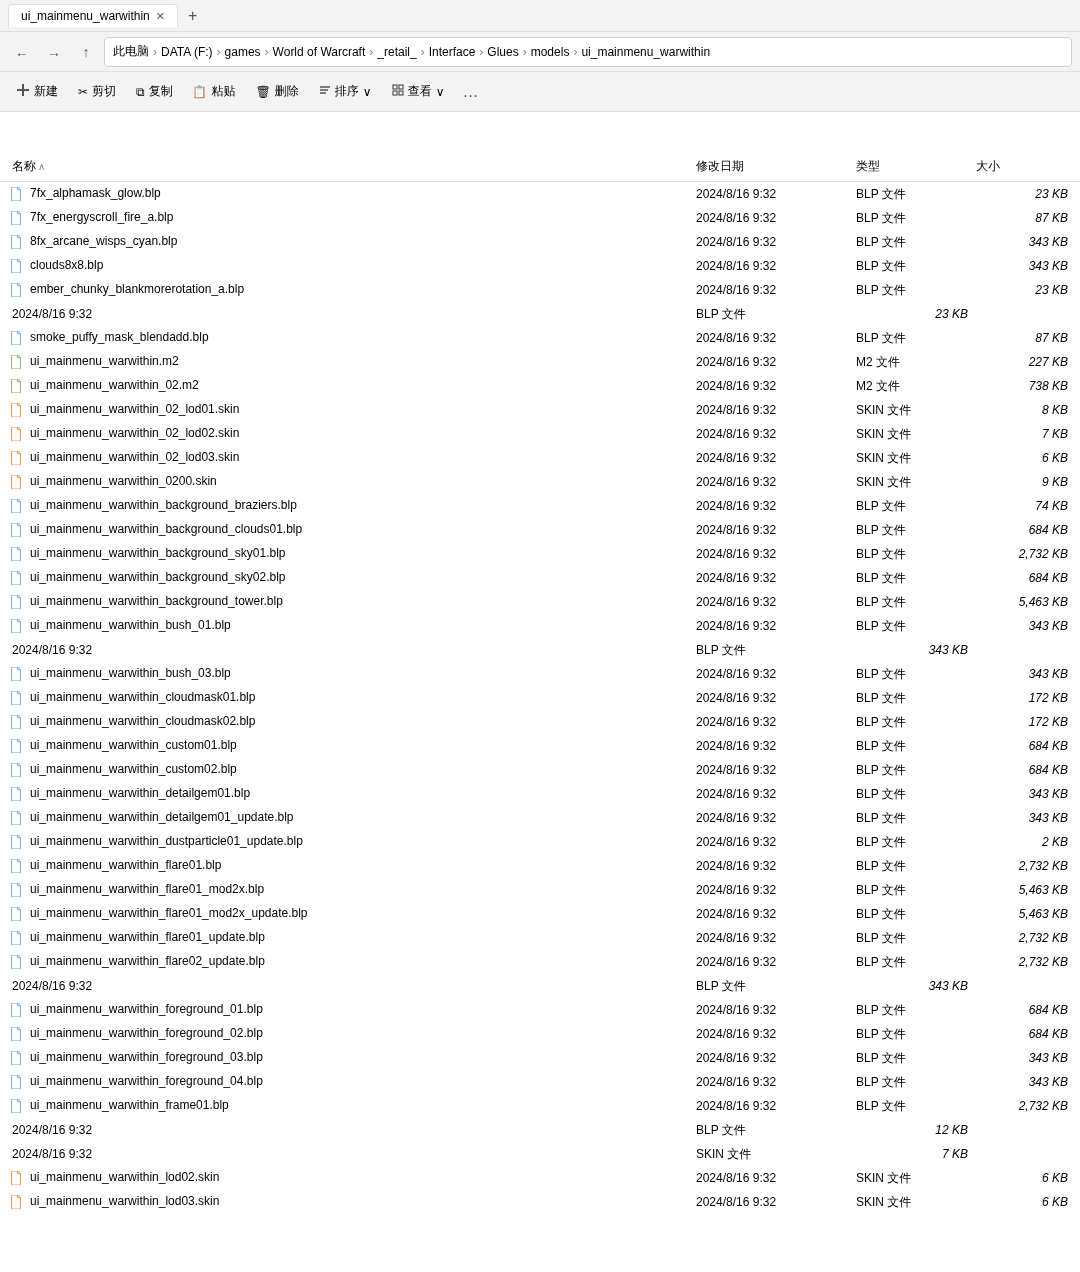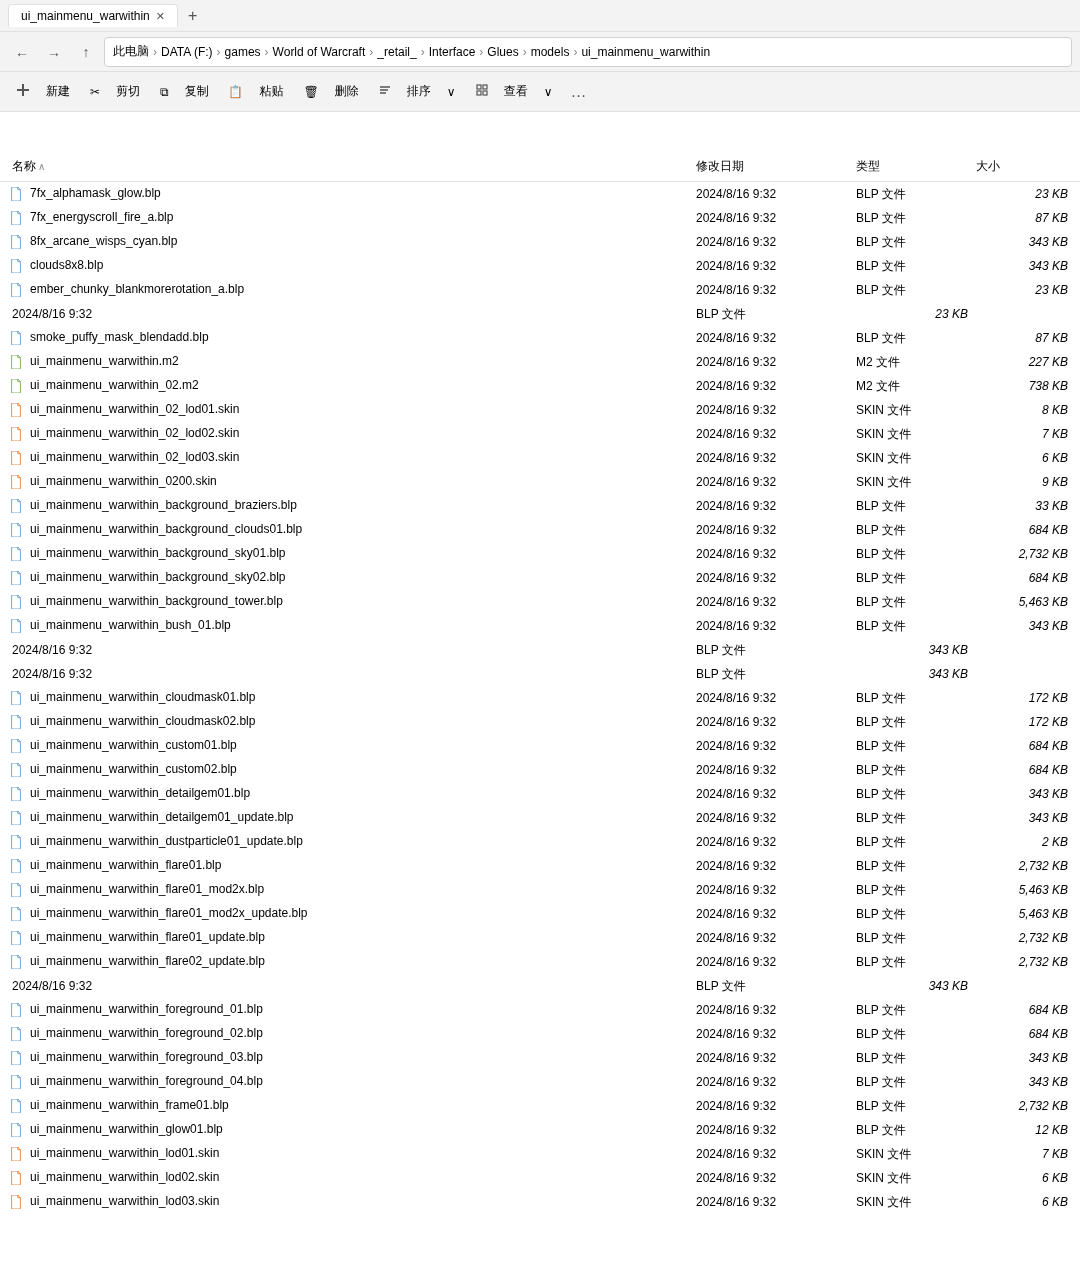--- a/index.html
+++ b/index.html
@@ -65,21 +65,21 @@
     
     .toolbar {
       display: flex; align-items: center;
       background: #f3f3f3;
       height: 40px;
       padding: 0 8px;
       gap: 4px;
       border-bottom: 1px solid #e0e0e0;
     }
     .toolbar-btn {
-      display: flex; align-items: center; gap: 16px;
+      display: flex; align-items: center; gap: 4px;
       padding: 4px 8px;
       cursor: pointer; border-radius: 4px; font-size: 12px;
       border: none; background: transparent; color: #000;
     }
     .toolbar-more {
       width: 28px; height: 28px;
       display: flex; align-items: center; justify-content: center;
       cursor: pointer; border-radius: 4px; color: #555; font-size: 16px;
       border: none; background: transparent;
     }
@@ -420,21 +420,21 @@
       <span class="file-icon">
         <svg viewBox="0 0 14 16" xmlns="http://www.w3.org/2000/svg">
           <path d="M2 0 h7 l3 3 v13 H2 Z" fill="white" stroke="#5b9bd5" stroke-width="1"></path>
           <path d="M9 0 v3 h3" fill="none" stroke="#5b9bd5" stroke-width="1"></path>
         </svg>
       </span>
       <span>ui_mainmenu_warwithin_background_braziers.blp</span>
     </div>
     <div class="file-date">2024/8/16 9:32</div>
     <div class="file-type">BLP 文件</div>
-    <div class="file-size">33 KB</div>
+    <div class="file-size">74 KB</div>
   </div>
       <div class="filelist-row">
     <div class="file-name-cell">
       <span class="file-icon">
         <svg viewBox="0 0 14 16" xmlns="http://www.w3.org/2000/svg">
           <path d="M2 0 h7 l3 3 v13 H2 Z" fill="white" stroke="#5b9bd5" stroke-width="1"></path>
           <path d="M9 0 v3 h3" fill="none" stroke="#5b9bd5" stroke-width="1"></path>
         </svg>
       </span>
       <span>ui_mainmenu_warwithin_background_clouds01.blp</span>
@@ -498,20 +498,29 @@
     <div class="file-date">2024/8/16 9:32</div>
     <div class="file-type">BLP 文件</div>
     <div class="file-size">343 KB</div>
   </div>
       <div class="filelist-row">
     <div class="file-date">2024/8/16 9:32</div>
     <div class="file-type">BLP 文件</div>
     <div class="file-size">343 KB</div>
   </div>
       <div class="filelist-row">
+    <div class="file-name-cell">
+      <span class="file-icon">
+        <svg viewBox="0 0 14 16" xmlns="http://www.w3.org/2000/svg">
+          <path d="M2 0 h7 l3 3 v13 H2 Z" fill="white" stroke="#5b9bd5" stroke-width="1"></path>
+          <path d="M9 0 v3 h3" fill="none" stroke="#5b9bd5" stroke-width="1"></path>
+        </svg>
+      </span>
+      <span>ui_mainmenu_warwithin_bush_03.blp</span>
+    </div>
     <div class="file-date">2024/8/16 9:32</div>
     <div class="file-type">BLP 文件</div>
     <div class="file-size">343 KB</div>
   </div>
       <div class="filelist-row">
     <div class="file-name-cell">
       <span class="file-icon">
         <svg viewBox="0 0 14 16" xmlns="http://www.w3.org/2000/svg">
           <path d="M2 0 h7 l3 3 v13 H2 Z" fill="white" stroke="#5b9bd5" stroke-width="1"></path>
           <path d="M9 0 v3 h3" fill="none" stroke="#5b9bd5" stroke-width="1"></path>
@@ -746,69 +755,51 @@
           <path d="M9 0 v3 h3" fill="none" stroke="#5b9bd5" stroke-width="1"></path>
         </svg>
       </span>
       <span>ui_mainmenu_warwithin_frame01.blp</span>
     </div>
     <div class="file-date">2024/8/16 9:32</div>
     <div class="file-type">BLP 文件</div>
     <div class="file-size">2,732 KB</div>
   </div>
       <div class="filelist-row">
-    <div class="file-name-cell">
-      <span class="file-icon">
-        <svg viewBox="0 0 14 16" xmlns="http://www.w3.org/2000/svg">
-          <path d="M2 0 h7 l3 3 v13 H2 Z" fill="white" stroke="#5b9bd5" stroke-width="1"></path>
-          <path d="M9 0 v3 h3" fill="none" stroke="#5b9bd5" stroke-width="1"></path>
-        </svg>
-      </span>
-      <span>ui_mainmenu_warwithin_glow01.blp</span>
-    </div>
     <div class="file-date">2024/8/16 9:32</div>
     <div class="file-type">BLP 文件</div>
     <div class="file-size">12 KB</div>
+  </div>
+      <div class="filelist-row">
+    <div class="file-date">2024/8/16 9:32</div>
+    <div class="file-type">SKIN 文件</div>
+    <div class="file-size">7 KB</div>
   </div>
       <div class="filelist-row">
     <div class="file-name-cell">
       <span class="file-icon">
         <svg viewBox="0 0 14 16" xmlns="http://www.w3.org/2000/svg">
           <path d="M2 0 h7 l3 3 v13 H2 Z" fill="white" stroke="#ed7d31" stroke-width="1"></path>
           <path d="M9 0 v3 h3" fill="none" stroke="#ed7d31" stroke-width="1"></path>
         </svg>
       </span>
-      <span>ui_mainmenu_warwithin_lod01.skin</span>
+      <span>ui_mainmenu_warwithin_lod02.skin</span>
     </div>
     <div class="file-date">2024/8/16 9:32</div>
     <div class="file-type">SKIN 文件</div>
-    <div class="file-size">7 KB</div>
+    <div class="file-size">6 KB</div>
   </div>
       <div class="filelist-row">
     <div class="file-name-cell">
       <span class="file-icon">
         <svg viewBox="0 0 14 16" xmlns="http://www.w3.org/2000/svg">
           <path d="M2 0 h7 l3 3 v13 H2 Z" fill="white" stroke="#ed7d31" stroke-width="1"></path>
           <path d="M9 0 v3 h3" fill="none" stroke="#ed7d31" stroke-width="1"></path>
         </svg>
       </span>
-      <span>ui_mainmenu_warwithin_lod02.skin</span>
+      <span>ui_mainmenu_warwithin_lod03.skin</span>
     </div>
     <div class="file-date">2024/8/16 9:32</div>
     <div class="file-type">SKIN 文件</div>
     <div class="file-size">6 KB</div>
   </div>
-      <div class="filelist-row">
-    <div class="file-name-cell">
-      <span class="file-icon">
-        <svg viewBox="0 0 14 16" xmlns="http://www.w3.org/2000/svg">
-          <path d="M2 0 h7 l3 3 v13 H2 Z" fill="white" stroke="#ed7d31" stroke-width="1"></path>
-          <path d="M9 0 v3 h3" fill="none" stroke="#ed7d31" stroke-width="1"></path>
-        </svg>
-      </span>
-      <span>ui_mainmenu_warwithin_lod03.skin</span>
-    </div>
-    <div class="file-date">2024/8/16 9:32</div>
-    <div class="file-type">SKIN 文件</div>
-    <div class="file-size">6 KB</div>
-  </div>
     </div>
 </div>
 
 </body></html>

